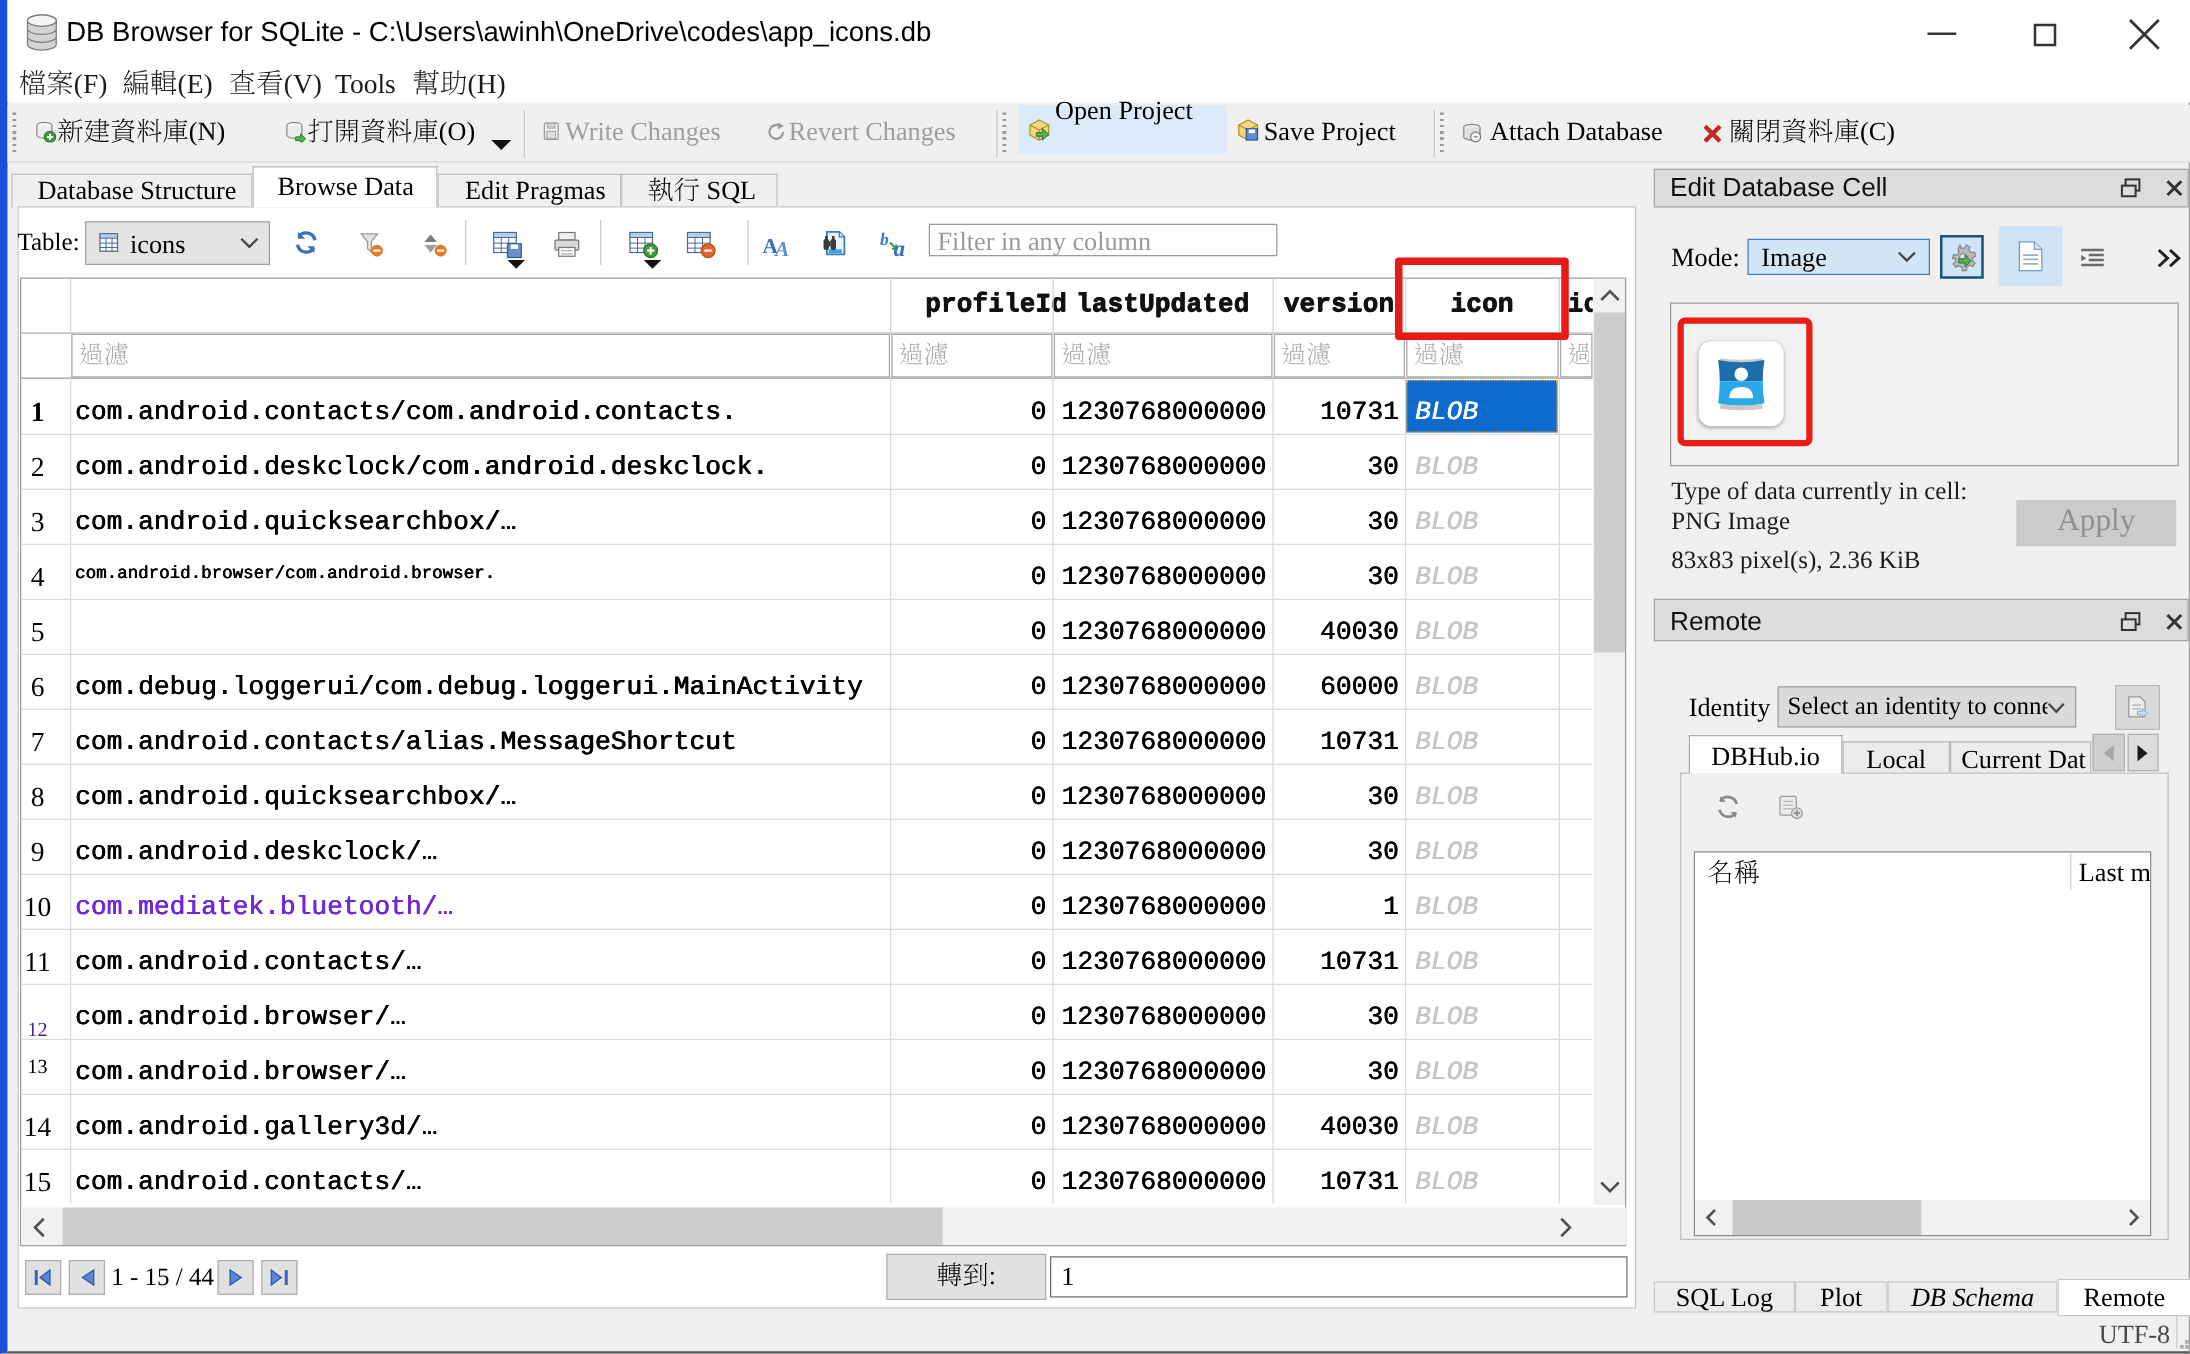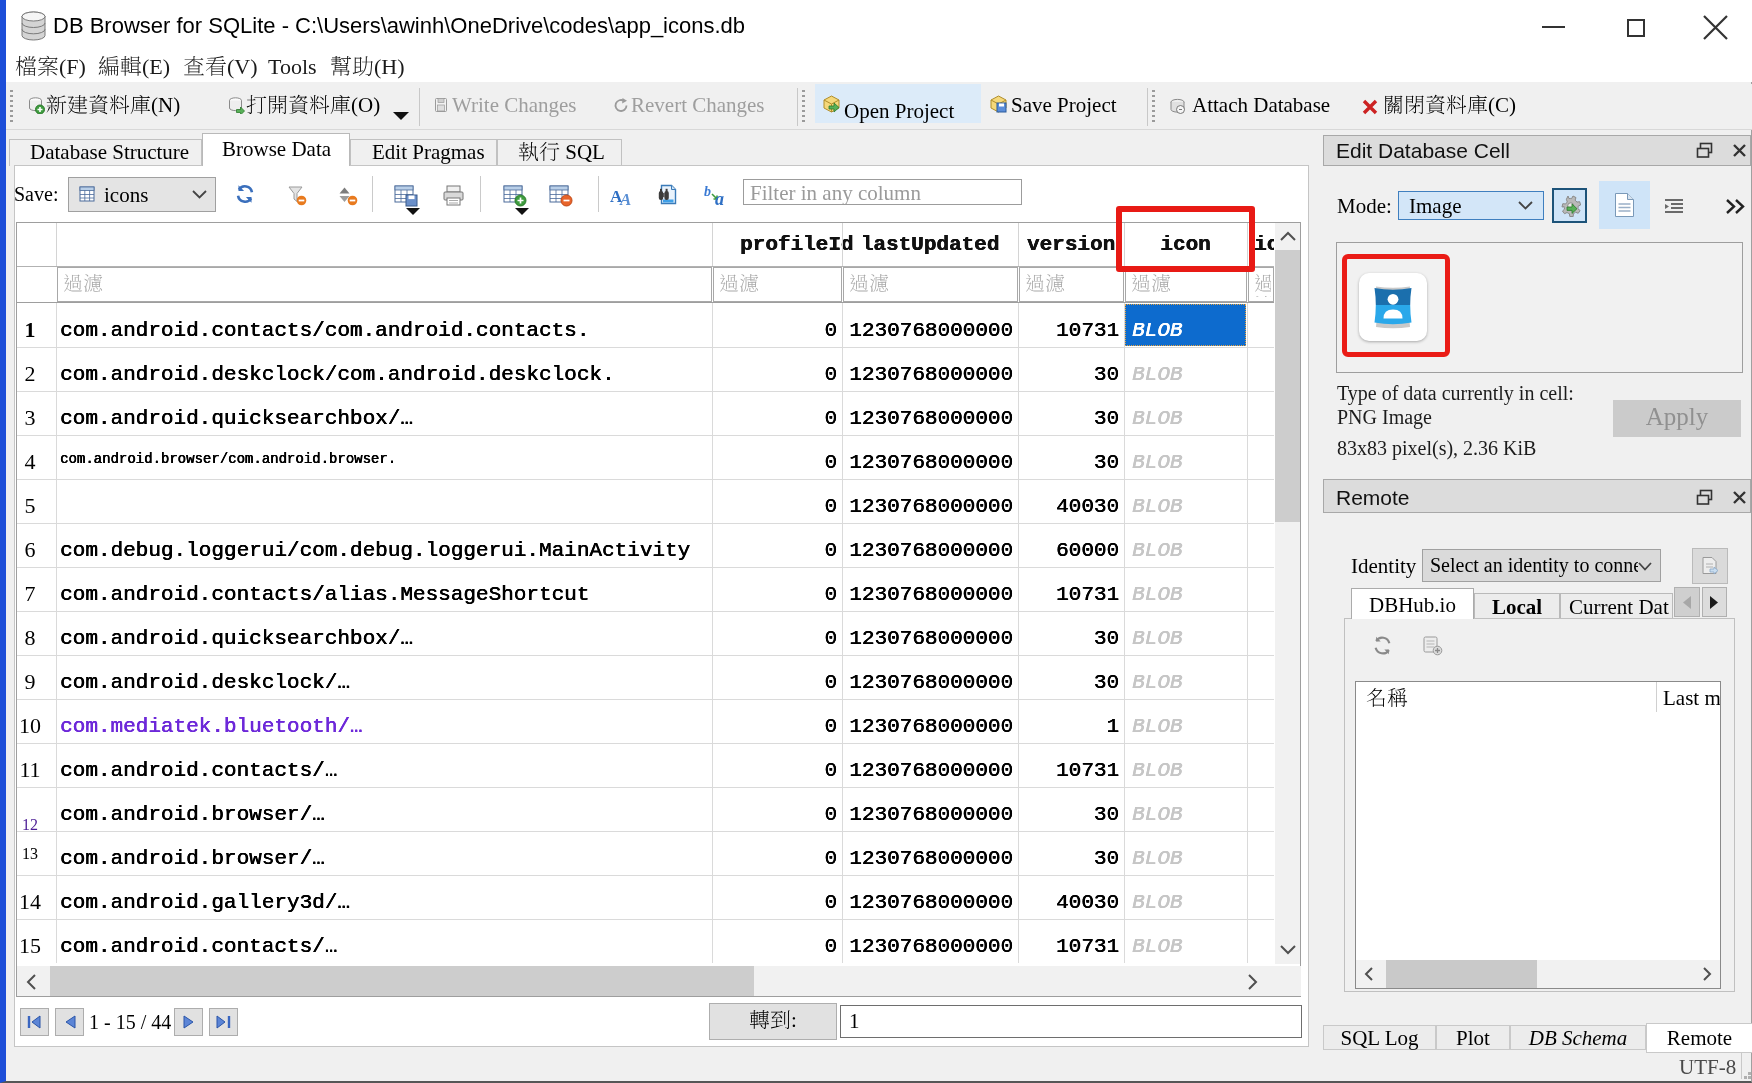--- a/index.html
+++ b/index.html
@@ -101,21 +101,21 @@
     </svg>
 <div class="abs" style="left:625px;top:93px;font-size:21px;color:#9e9e9e;">Revert Changes</div>
 <div class="abs" style="left:791px;top:88px;width:1px;height:38px;background:#c8c8c8;"></div>
 <div class="abs" style="left:796px;top:90px;width:3px;height:34px;background-image:repeating-linear-gradient(#9a9a9a 0 2px, transparent 2px 5px);"></div>
 <div class="abs" style="left:809px;top:84px;width:166px;height:39px;background:#dcebf9;"></div>
 <svg class="abs" style="left:816px;top:95px" width="19" height="19" viewBox="0 0 19 19">
 <path d="M9.5 1 L17 5 V13 L9.5 17 L2 13 V5 Z" fill="#f5d87a" stroke="#b08d2a"></path>
 <path d="M2 5 L9.5 9 L17 5 M9.5 9 V17" fill="none" stroke="#b08d2a"></path>
 <path d="M7 11h5v-3l5 4.5-5 4.5v-3h-5z" fill="#58b058" stroke="#2c7a2c" stroke-width=".8"></path>
     </svg>
-<div class="abs" style="left:838px;top:99px;font-size:21px;">Open Project</div>
+<div class="abs" style="left:838px;top:76px;font-size:21px;">Open Project</div>
 <svg class="abs" style="left:983px;top:95px" width="19" height="19" viewBox="0 0 19 19">
 <path d="M9.5 1 L17 5 V13 L9.5 17 L2 13 V5 Z" fill="#f5d87a" stroke="#b08d2a"></path>
 <path d="M2 5 L9.5 9 L17 5 M9.5 9 V17" fill="none" stroke="#b08d2a"></path>
 <rect x="8" y="8" width="9" height="9" fill="#5b8dd9" stroke="#2a5a9a"></rect>
       <rect x="10" y="8.5" width="5" height="3" fill="#fff"></rect>
     </svg>
 <div class="abs" style="left:1005px;top:93px;font-size:21px;">Save Project</div>
 <div class="abs" style="left:1141px;top:88px;width:1px;height:38px;background:#c8c8c8;"></div>
 <div class="abs" style="left:1146px;top:90px;width:3px;height:34px;background-image:repeating-linear-gradient(#9a9a9a 0 2px, transparent 2px 5px);"></div>
 <svg class="abs" style="left:1163px;top:98px" width="17" height="17" viewBox="0 0 17 17">
@@ -149,21 +149,21 @@
 <div class="abs" style="left:512px;top:140px;font-size:21px;"><svg class="cj" style="width:21px;height:21px;vertical-align:-2.5px" viewBox="0 0 1000 1000">
         <use href="#u57f7"></use>
       </svg><svg class="cj" style="width:21px;height:21px;vertical-align:-2.5px" viewBox="0 0 1000 1000">
         <use href="#u884c"></use>
       </svg> SQL</div>
 <div class="abs" style="left:8px;top:165px;width:1295px;height:882px;background:#fff;border:1px solid #c5c5c5;"></div>
 
 <div class="abs" style="left:196px;top:133px;width:148px;height:33px;background:#fff;border:1px solid #b9b9b9;border-bottom:none;"></div>
 <div class="abs" style="left:216px;top:137px;font-size:21px;">Browse Data</div>
 
-<div class="abs" style="left:8px;top:183px;font-size:20px;">Save:</div>
+<div class="abs" style="left:8px;top:183px;font-size:20px;">Table:</div>
 
 <div class="abs" style="left:62px;top:177px;width:148px;height:35px;background:#e4e4e4;border:1px solid #a0a0a0;"></div>
 <svg class="abs" style="left:73px;top:186px" width="17" height="17" viewBox="0 0 17 17">
 <rect x="1" y="1" width="14" height="14" fill="#fff" stroke="#4a6a9a"></rect>
 <rect x="1" y="1" width="14" height="3.5" fill="#b9cfe8" stroke="#4a6a9a" stroke-width=".8"></rect>
 <path d="M1 8.5h14M1 12h14M5.8 4.5v10.5M10.6 4.5v10.5" stroke="#4a6a9a" stroke-width=".8"></path>
     </svg>
 <div class="abs" style="left:98px;top:183px;font-size:21px;">icons</div>
 <svg class="abs" style="left:186px;top:190px" width="15" height="9">
       <path d="M1 1 l6.5 6.5 L14 1" fill="none" stroke="#444" stroke-width="1.8"></path>
@@ -525,21 +525,21 @@
     </svg>
 <div class="abs" style="left:1686px;top:548px;width:36px;height:36px;background:#dadada;border:1px solid #bababa;"></div>
 <svg class="abs" style="left:1695px;top:556px" width="19" height="19" viewBox="0 0 19 19">
 <path d="M2 1.5 h9 l4 4 v12 h-13z" fill="#ededed" stroke="#9a9a9a"></path>
 <path d="M5 8h7M5 11h7" stroke="#b0b0b0"></path>
 <path d="M9 13 h4 v-2 l4 3.5 -4 3.5 v-2 h-4z" fill="#c8ddf0" stroke="#8aa8c8" stroke-width=".8"></path>
     </svg>
 
 <div class="abs" style="left:1468px;top:593px;width:86px;height:25px;background:#ececec;border:1px solid #b9b9b9;border-bottom:none;"></div>
 <div class="abs" style="left:1554px;top:593px;width:113px;height:25px;background:#ececec;border:1px solid #b9b9b9;border-bottom:none;"></div>
-<div class="abs" style="left:1468px;top:595px;width:86px;text-align:center;font-size:21px;font-weight:bold;">Local</div>
+<div class="abs" style="left:1468px;top:595px;width:86px;text-align:center;font-size:21px;">Local</div>
 <div class="abs" style="left:1563px;top:595px;width:104px;overflow:hidden;font-size:21px;white-space:nowrap;">Current Dat</div>
 <div class="abs" style="left:1668px;top:587px;width:26px;height:30px;background:#cfcfcf;border:1px solid #b0b0b0;"></div>
 <svg class="abs" style="left:1675px;top:595px" width="11" height="15">
       <path d="M10 1 L2 7.5 L10 14z" fill="#a7a7a7"></path>
     </svg>
 <div class="abs" style="left:1696px;top:587px;width:25px;height:30px;background:#dcdcdc;border:1px solid #b0b0b0;"></div>
 <svg class="abs" style="left:1703px;top:595px" width="11" height="15">
       <path d="M1 1 L9 7.5 L1 14z" fill="#1a1a1a"></path>
     </svg>
 <div class="abs" style="left:1338px;top:618px;width:391px;height:374px;border:1px solid #c0c0c0;"></div>

